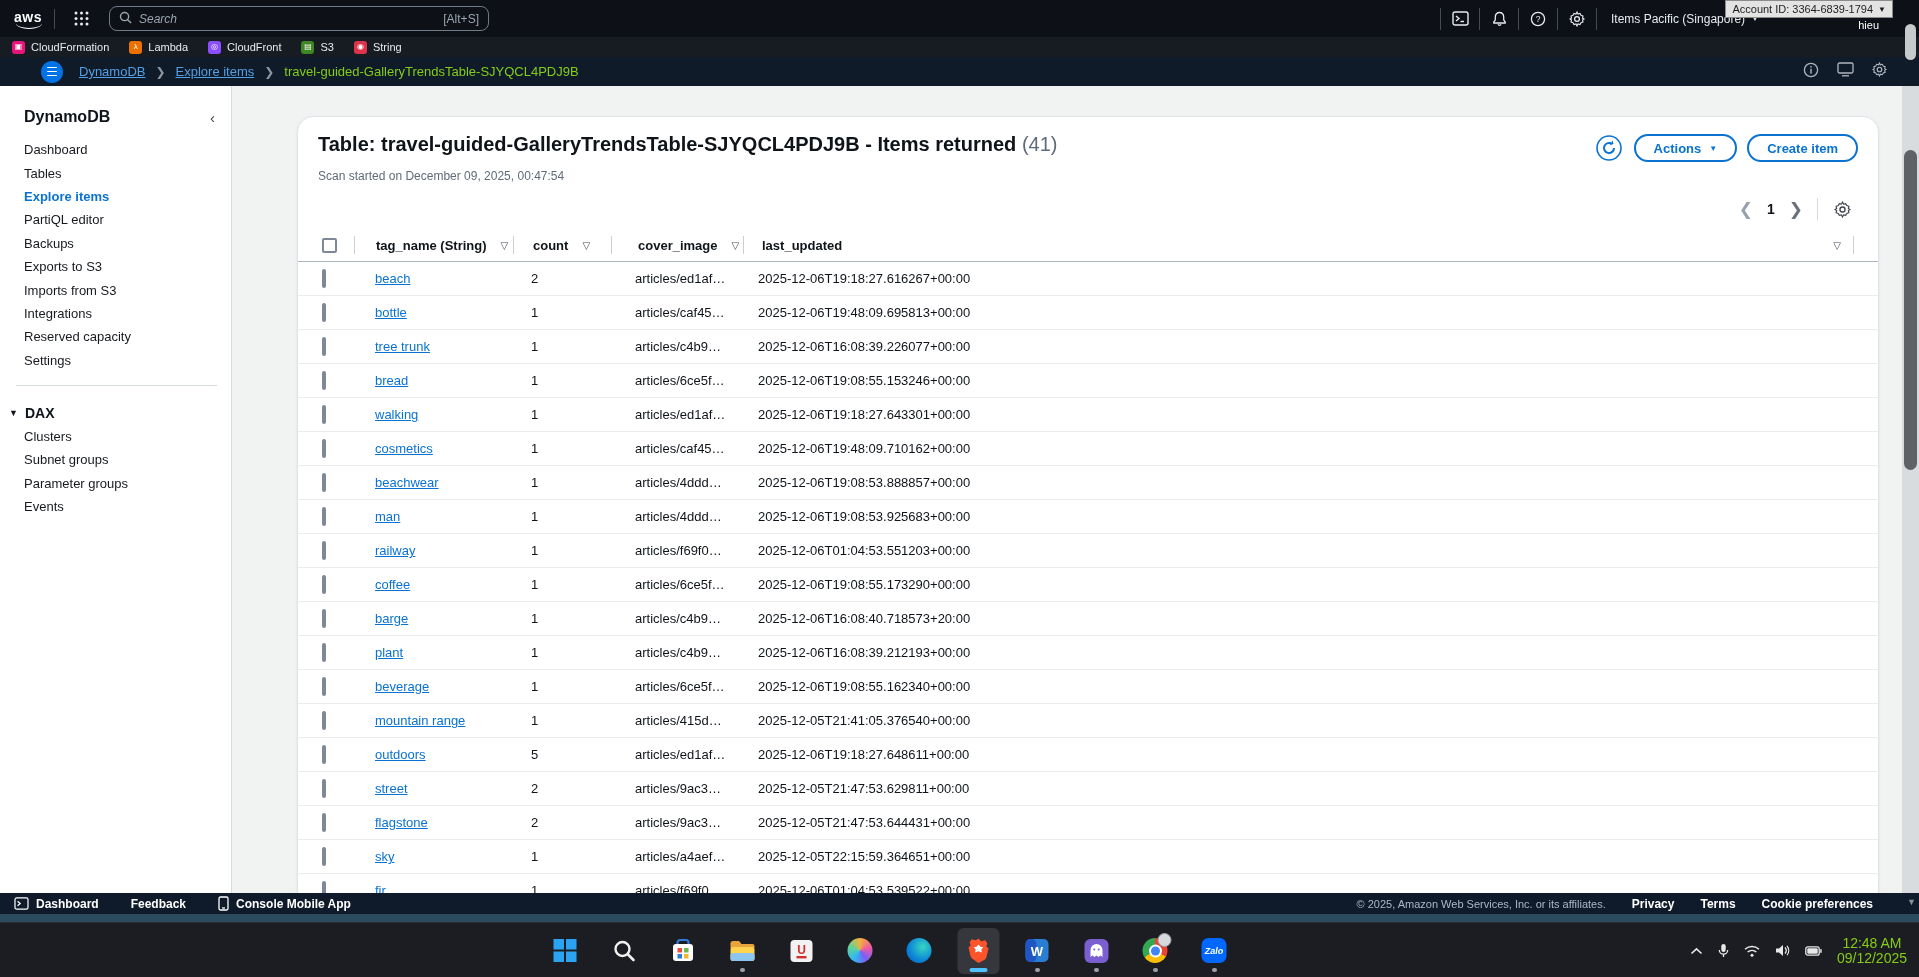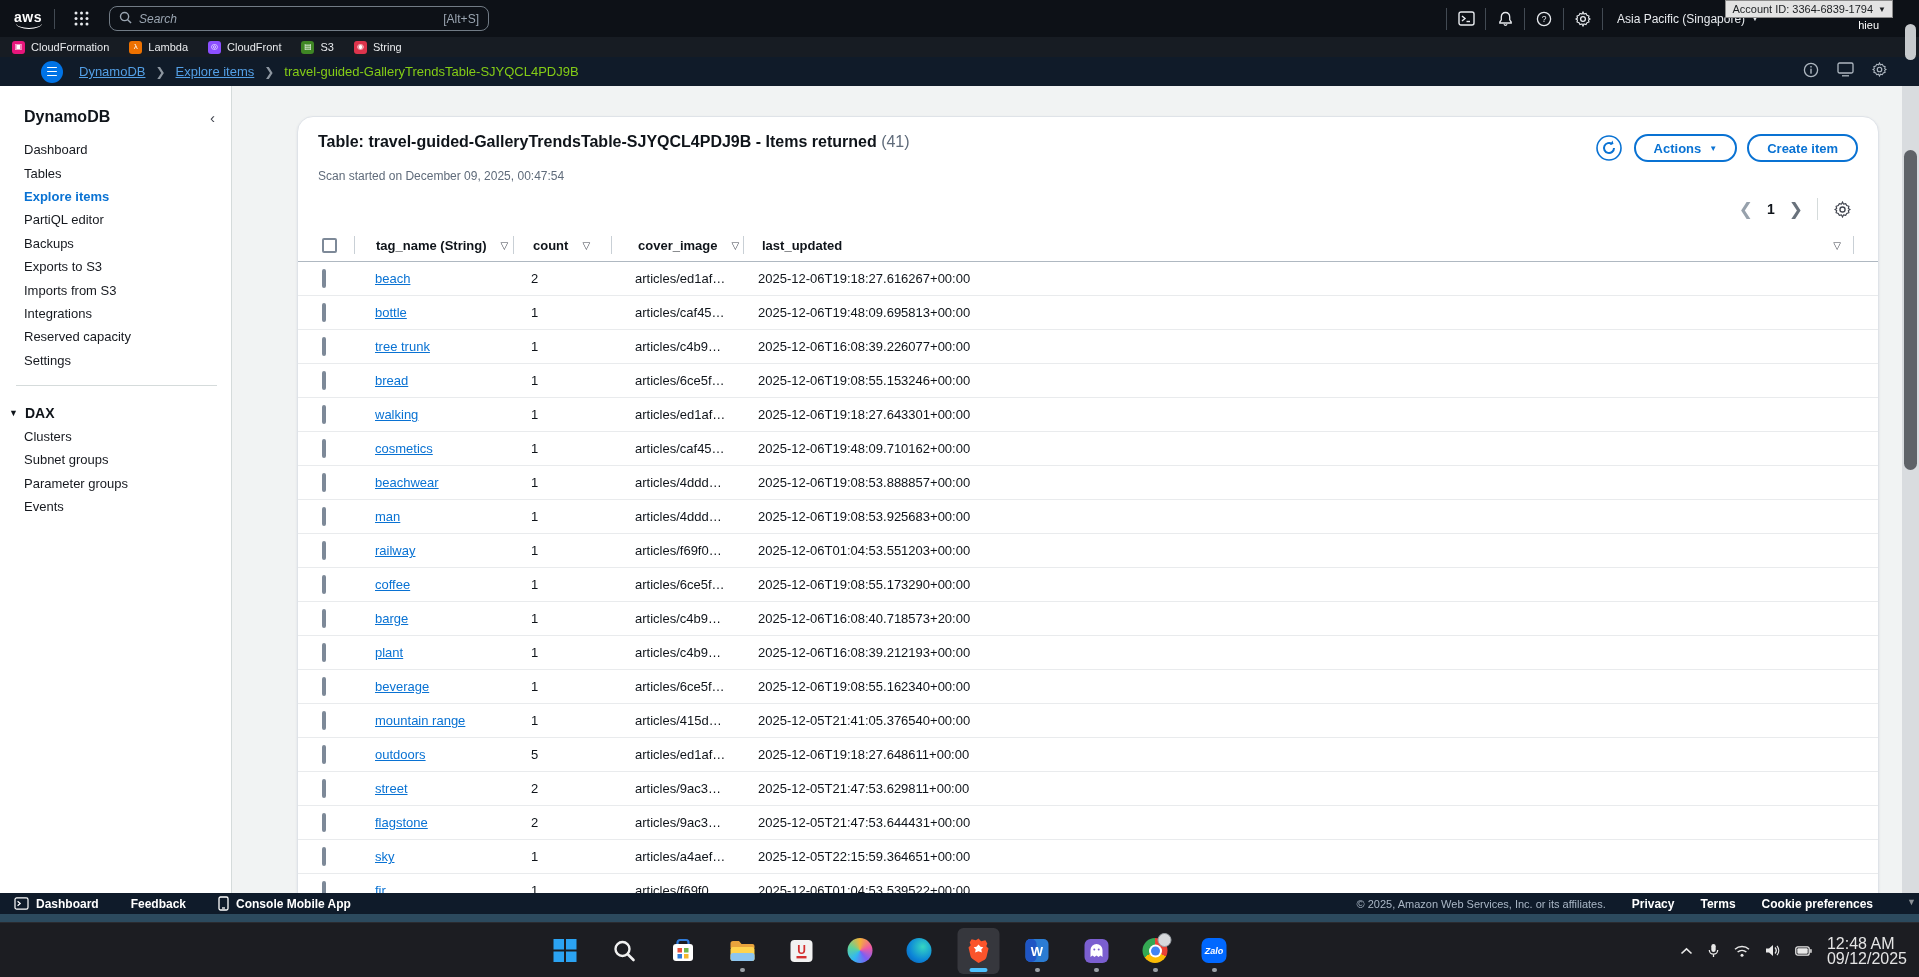--- a/index.html
+++ b/index.html
@@ -49,21 +49,21 @@
   .snav{margin-top:12px;}
   .snav-item{height:23.4px;display:flex;align-items:center;padding-left:24px;font-size:13px;color:#16191f;cursor:pointer;}
   .snav-item.active{color:#0972d3;font-weight:bold;}
   .side-divider{height:1px;background:#d5dbdb;margin:13px 14px 0 16px;}
   .dax-head{margin-top:19px;display:flex;align-items:center;gap:7px;padding-left:9px;font-size:14px;font-weight:bold;color:#0f141a;cursor:pointer;}
   .dax-head .tri{font-size:9px;color:#0f141a;}
 
   .content{flex:1;position:relative;}
   .card{margin:30px 23px 0 65px;background:#fff;border:1px solid #dfe3e8;border-radius:16px;box-shadow:0 1px 3px rgba(0,21,77,.08);padding:16px 0 0 0;min-height:900px;box-sizing:border-box;}
   .card-head{display:flex;align-items:flex-start;padding:0 20px;}
-  .card-title{font-size:16px;color:#0f141a;}
+  .card-title{font-size:20px;color:#0f141a;}
   .card-title b{font-weight:bold;}
   .card-title .cnt{color:#5f6b7a;font-weight:normal;}
   .scan{font-size:12px;color:#5f6b7a;margin:6px 20px 0;}
   .head-actions{margin-left:auto;display:flex;align-items:center;gap:10px;}
   .btn{height:28px;border:2px solid #0972d3;border-radius:18px;background:#fff;color:#0972d3;font-weight:bold;font-size:13px;display:flex;align-items:center;gap:8px;padding:0 18px;cursor:pointer;font-family:inherit;}
   .btn .caret{color:#0972d3;}
   .icon-btn{width:30px;height:30px;display:flex;align-items:center;justify-content:center;cursor:pointer;background:none;border:none;padding:0;}
   .pag-row{display:flex;align-items:center;justify-content:flex-end;gap:14px;padding:14px 26px 0 0;height:24px;}
   .pag-chev{font-size:17px;color:#97a1ac;cursor:pointer;line-height:1;}
   .pag-chev.next{color:#69727c;}
@@ -115,21 +115,21 @@
   .gi-copilot{width:25px;height:25px;border-radius:50%;background:conic-gradient(#f3b13a,#ef5ba1,#7a5ff5,#31b8f2,#5fd39a,#f3b13a);}
   .gi-edge{width:25px;height:25px;border-radius:50%;background:radial-gradient(circle at 65% 35%,#35d7c2,#0b84d8 60%,#0a57a8);}
   .gi-ghost{width:24px;height:24px;border-radius:6px;background:#7b5fd0;display:flex;align-items:center;justify-content:center;}
   .gi-chrome{position:relative;width:25px;height:25px;border-radius:50%;background:conic-gradient(#ea4335 0 33%,#fbbc05 33% 66%,#34a853 66% 100%);}
   .gi-chrome .core{position:absolute;left:50%;top:50%;transform:translate(-50%,-50%);width:13px;height:13px;border-radius:50%;background:#fff;display:flex;align-items:center;justify-content:center;}
   .gi-chrome .core i{width:9px;height:9px;border-radius:50%;background:#4285f4;}
   .gi-chrome .badge{position:absolute;right:-4px;top:-5px;width:12px;height:12px;border-radius:50%;background:#d7d9dc;border:1px solid #9aa0a6;}
   .gi-zalo{width:25px;height:25px;border-radius:7px;background:#0068ff;color:#fff;font-size:9px;font-weight:bold;font-style:italic;display:flex;align-items:center;justify-content:center;}
   .tb-tray{position:absolute;right:12px;top:0;height:55px;display:flex;align-items:center;gap:15px;}
   .tray-ico{display:flex;align-items:center;justify-content:center;cursor:pointer;}
-  .tb-clock{color:#e5e5e5;font-size:16px;text-align:left;line-height:15px;cursor:pointer;}
+  .tb-clock{color:#84cc16;font-size:14px;text-align:center;line-height:15px;cursor:pointer;}
 </style>
 </head>
 <body>
 
 <div class="screen">
 
   <div class="topnav">
     <div class="aws-logo">aws</div>
     <div class="nav-div"></div>
     <div class="nav-ico grid-icon">
@@ -180,21 +180,21 @@
         </div>
       <div class="nav-sep"></div>
       <div class="nav-ico">
           <svg width="16" height="16" viewBox="0 0 16 16">
             <path d="M8 1l1 2 2-0.5 1 1.8 2 .7-0.5 2L15 8l-1.5 1 .5 2-2 .7-1 1.8-2-.5-1 2-1-2-2 .5-1-1.8-2-.7.5-2L1 8l1.5-1-.5-2 2-.7 1-1.8 2 .5z" fill="none" stroke="#e7eaee" stroke-width="1.1"></path>
             <circle cx="8" cy="8" r="2.4" fill="none" stroke="#e7eaee" stroke-width="1.3"></circle>
           </svg>
         </div>
       <div class="nav-sep"></div>
       <div class="region">
-        <span>Asia Pacific (Singapore)</span>
+        <span>Items Pacific (Singapore)</span>
         <span class="caret">▼</span>
       </div>
       <div style="width:150px"></div>
     </div>
   </div>
   <div class="acct-tip">
     <span>Account ID: 3364-6839-1794</span>
     <span class="caret">▼</span>
   </div>
   <div class="username">hieu</div>

